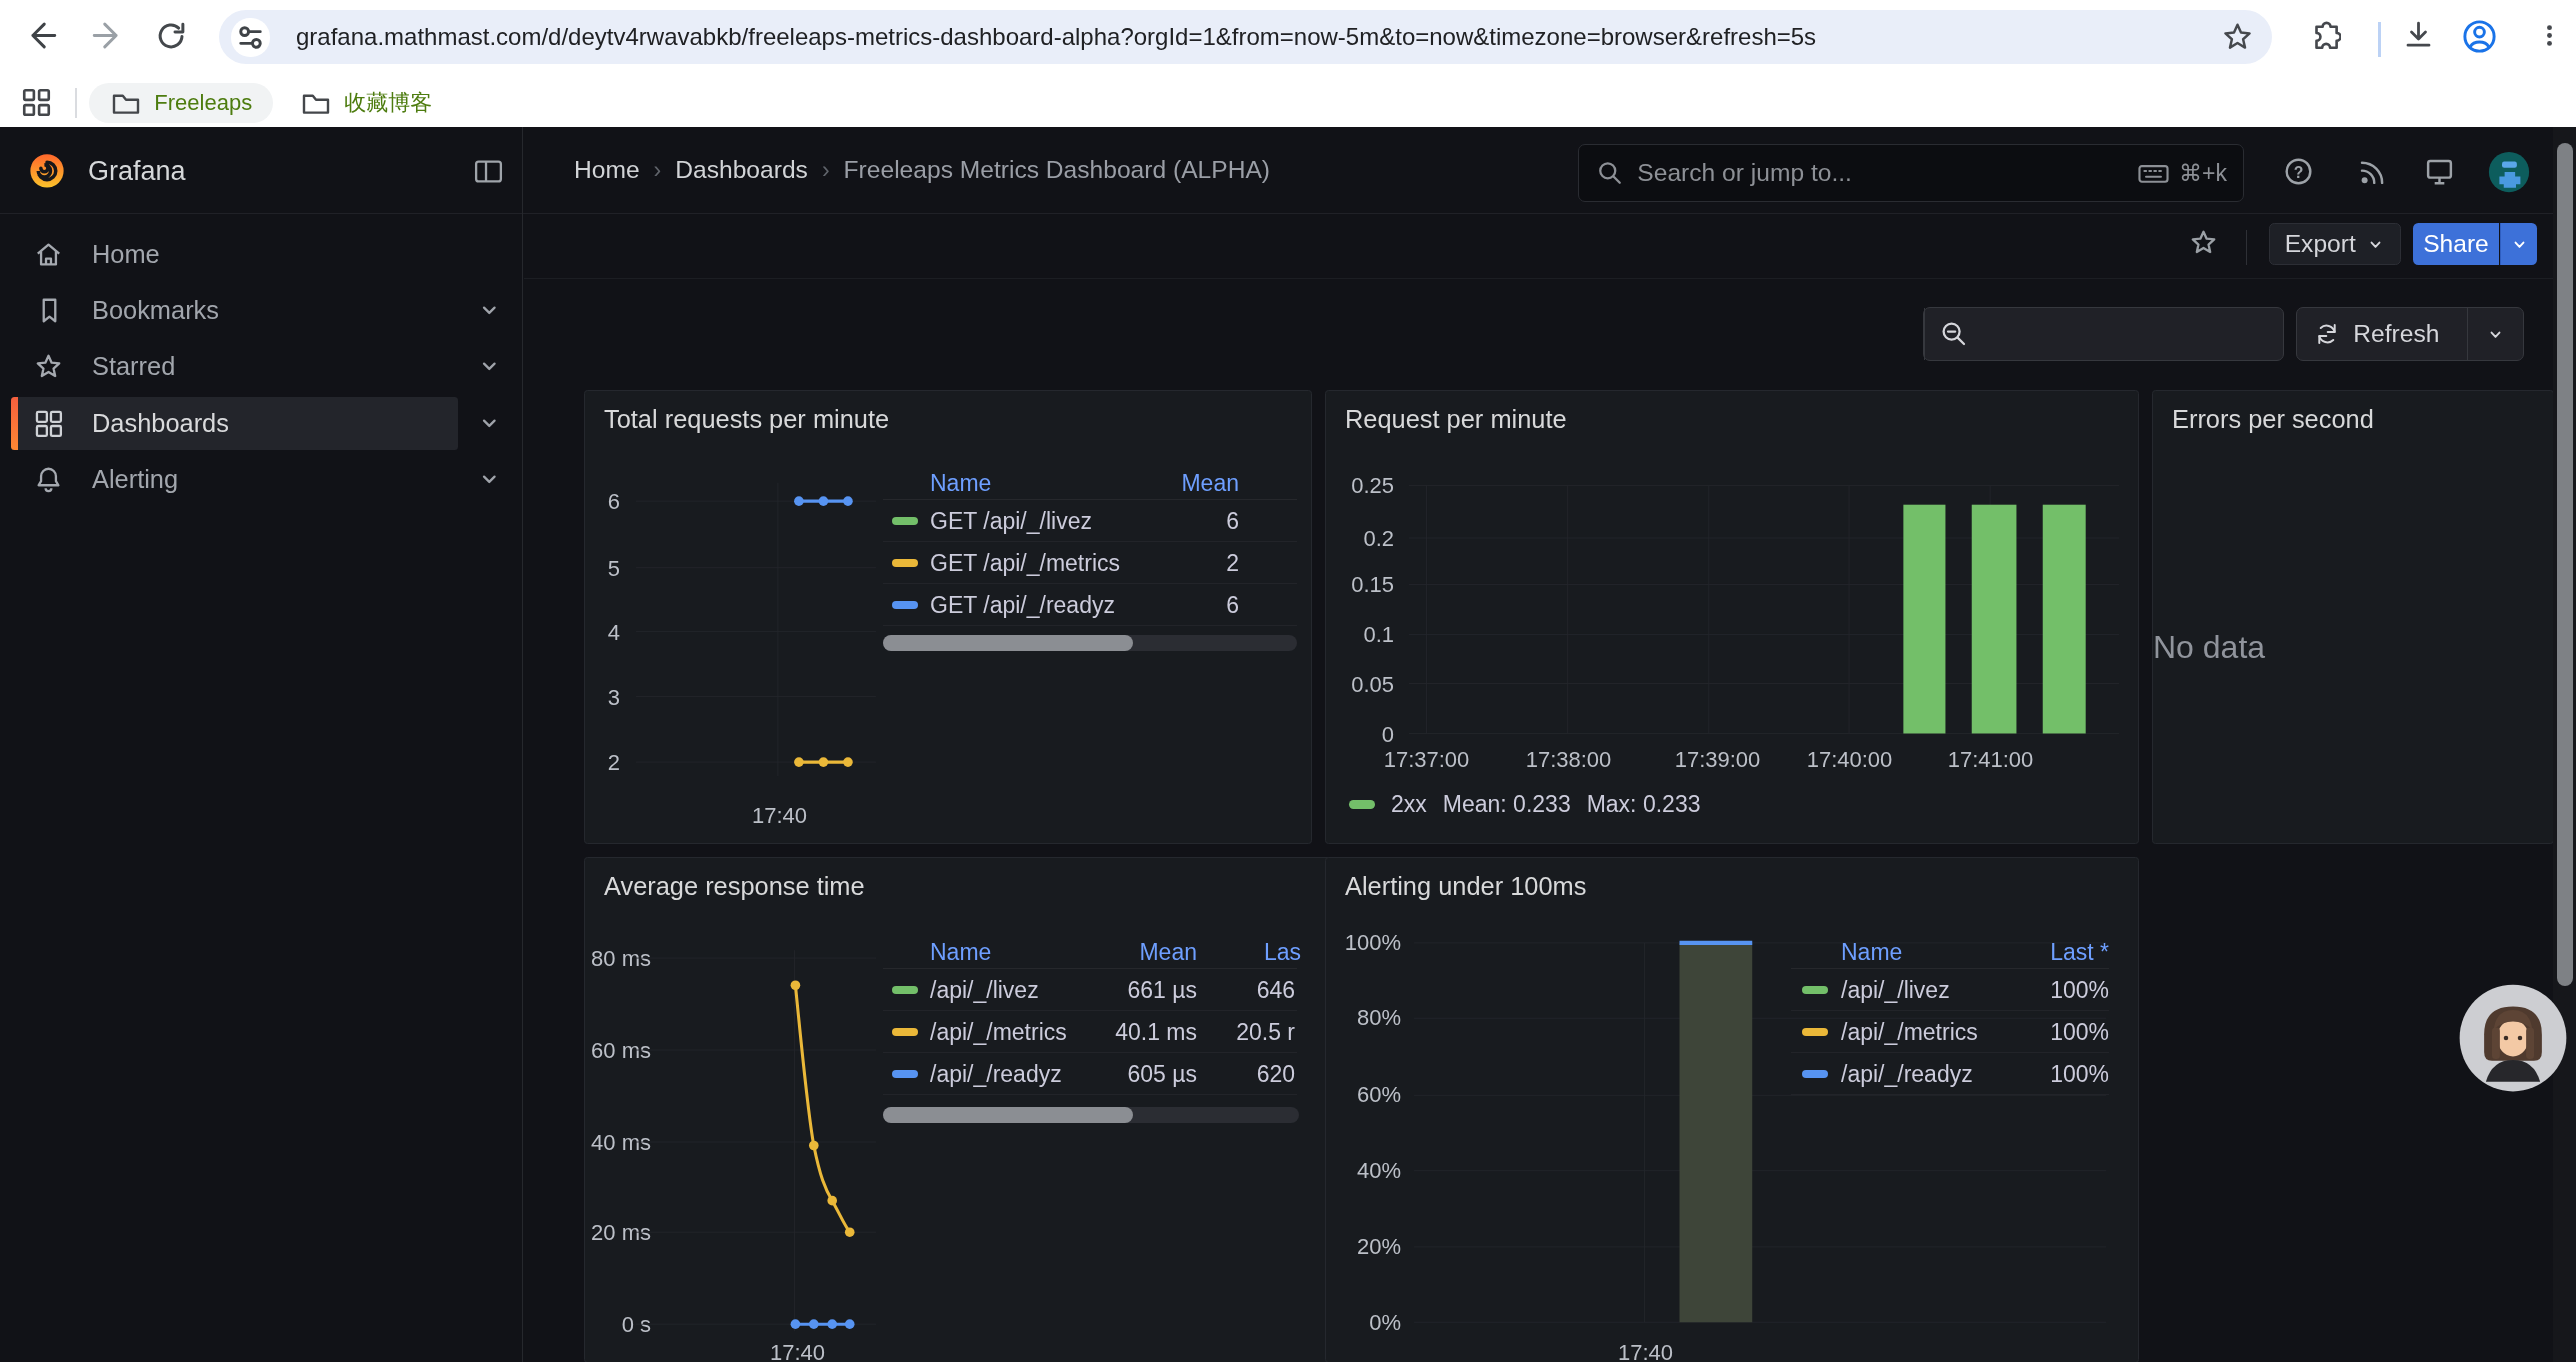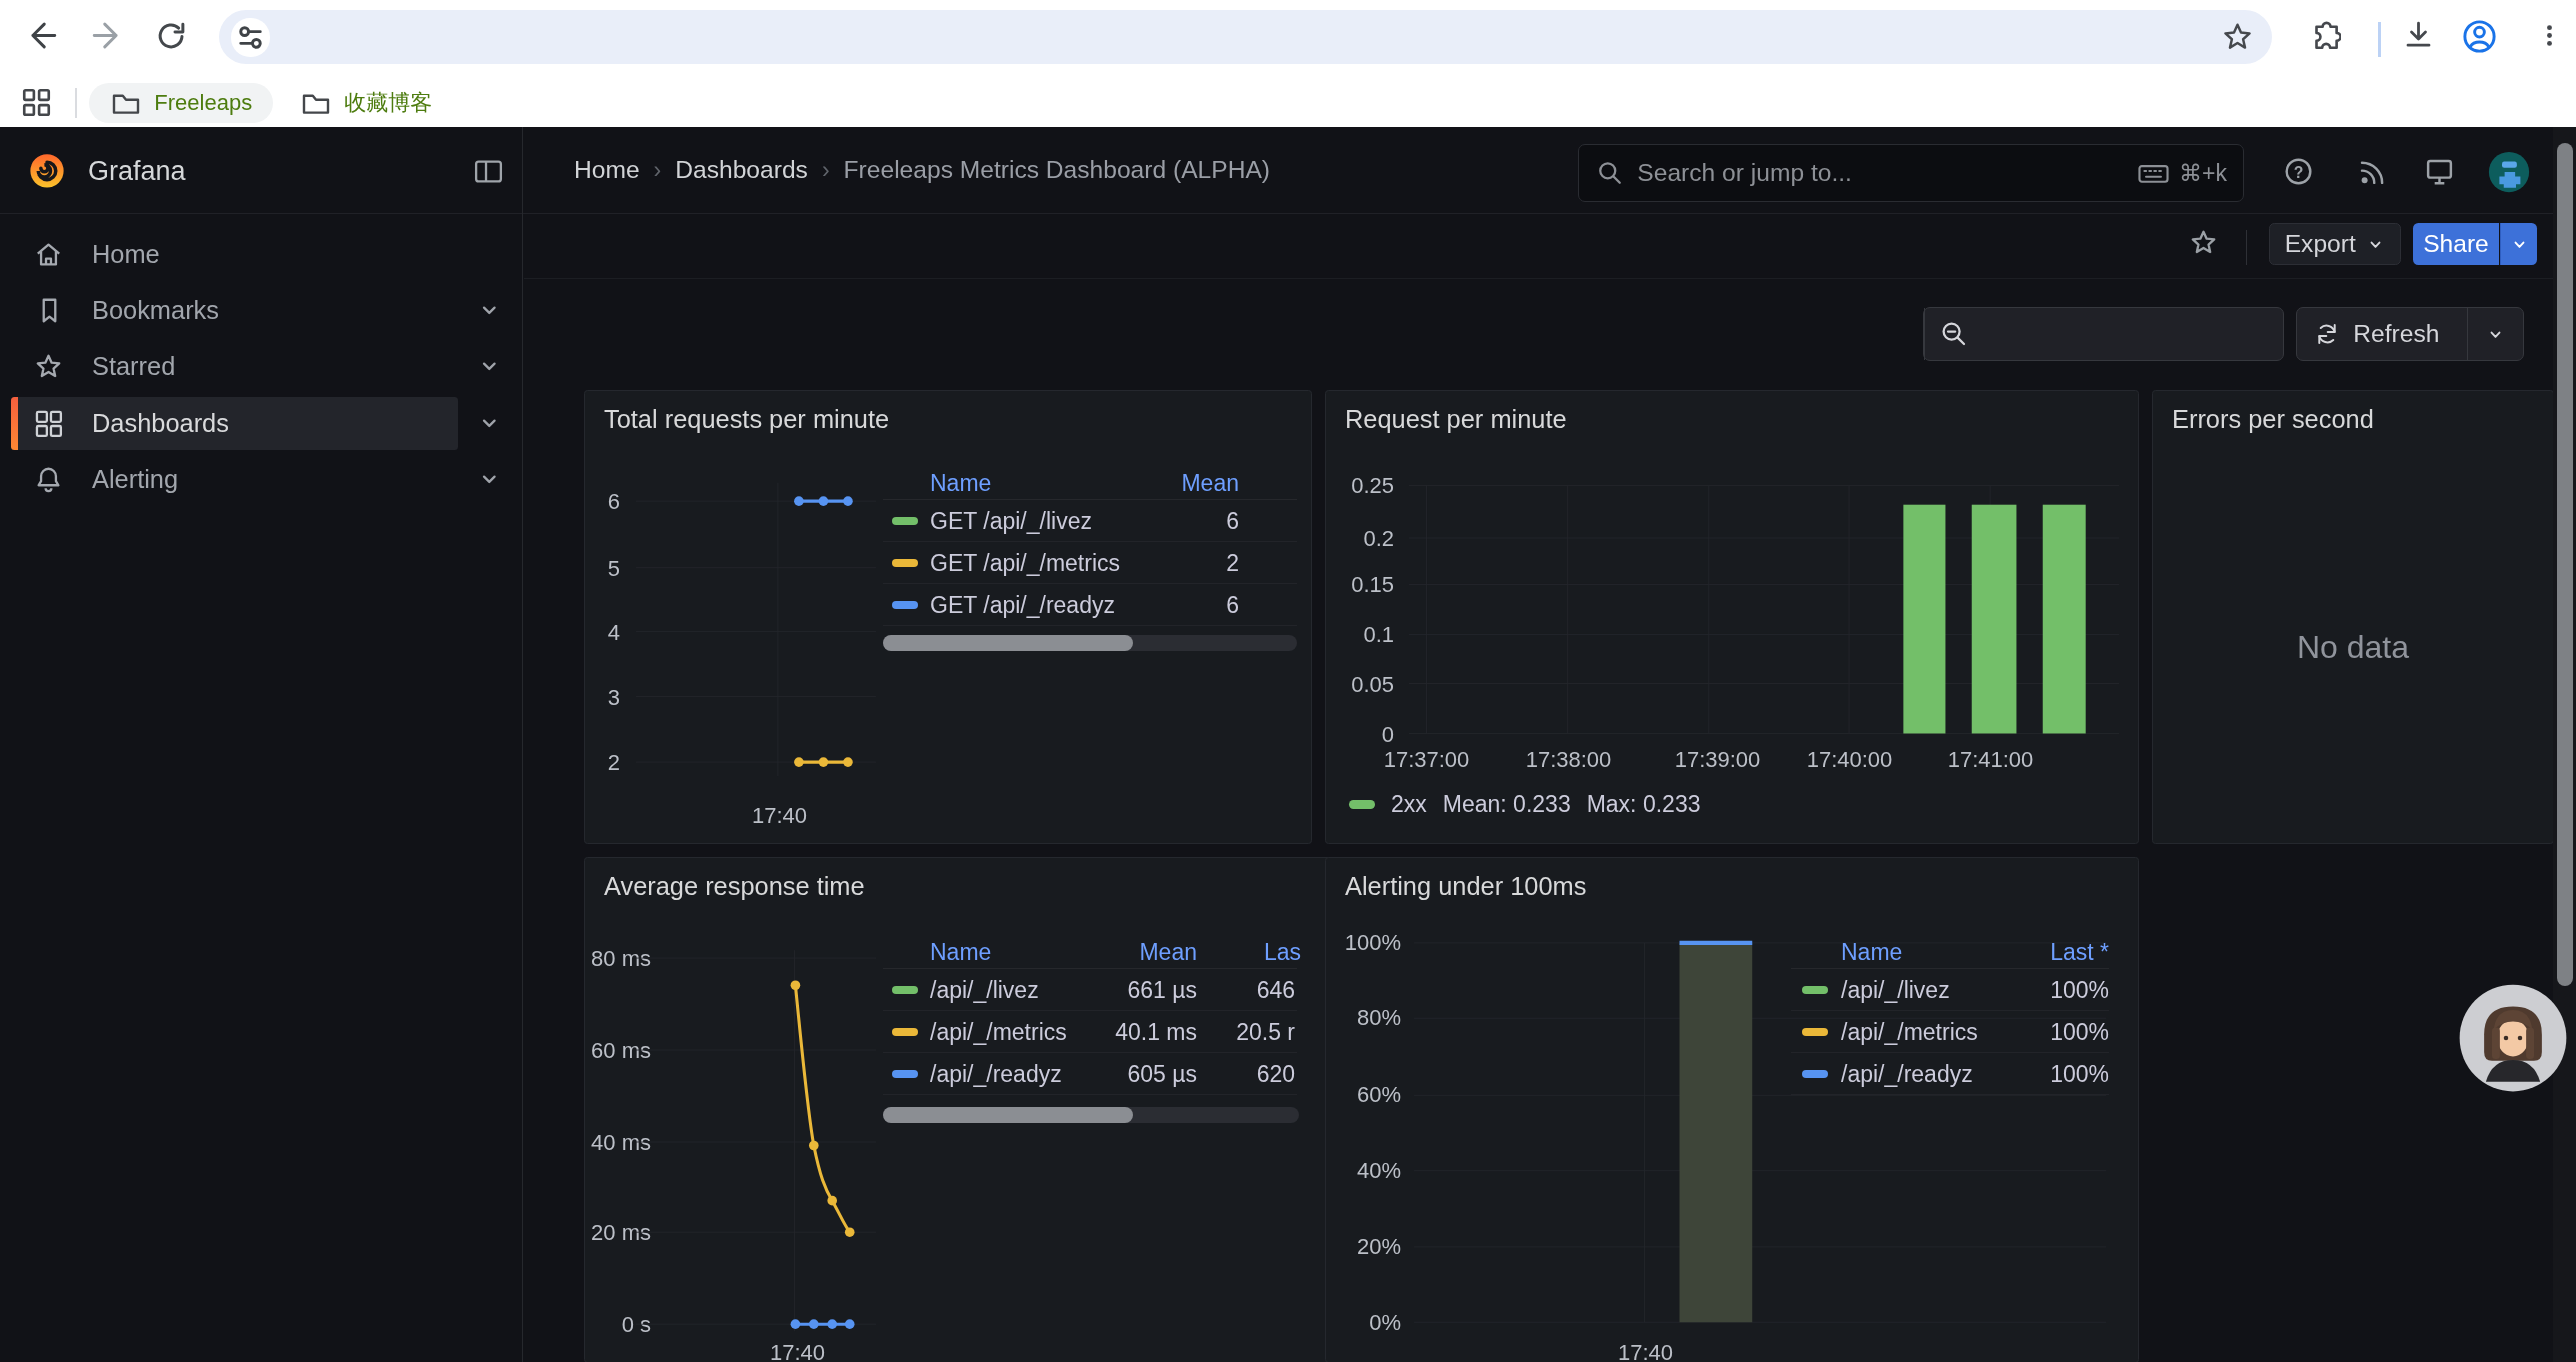--- a/index.html
+++ b/index.html
@@ -42,21 +42,21 @@
   .legend { position:absolute; }
   .lhead { position:relative; height:30px; border-bottom:0.9px solid #26282c; }
   .lhead span { position:absolute; top:0; line-height:26px; font-size:23px; font-weight:500; color:#6e9fff; }
   .lrow { position:relative; height:42px; border-bottom:0.9px solid #222429; }
   .lrow .nm { position:absolute; left:47px; line-height:42px; font-size:23px; color:#ccccdc; white-space:nowrap; }
   .lrow .val { position:absolute; line-height:42px; font-size:23px; color:#ccccdc; text-align:right; white-space:nowrap; }
   .sw { position:absolute; left:8.8px; top:16.7px; width:26px; height:8.8px; border-radius:4.4px; }
   .sw.green { background:#73bf69; } .sw.yellow { background:#eab839; } .sw.blue { background:#5794f2; }
   .hscroll { position:absolute; height:16px; background:#2b2d33; border-radius:8px; }
   .hthumb { position:absolute; left:0; top:0; height:16px; width:250px; background:#8b8e93; border-radius:8px; }
-  .nodata { position:absolute; left:0; right:0; text-align:center; font-size:32px; color:#90949c; }
+  .nodata { position:absolute; left:0; right:0; font-size:32px; color:#90949c; }
   .blegend { position:absolute; display:flex; align-items:center; gap:16px; font-size:23px; color:#ccccdc; }
   .blegend .sw2 { width:26px; height:8.8px; border-radius:4.4px; background:#73bf69; }
 
   .vscroll-track { position:absolute; left:2553px; top:127px; width:23px; height:1235px; background:#16171b; }
   .vscroll-thumb { position:absolute; left:2557px; top:143px; width:16px; height:843px; background:#7e8185; border-radius:8px; }
 </style>
 </head>
 <body>
 
 <div class="btoolbar">
@@ -78,20 +78,21 @@
   </span>
 
   <div class="urlpill">
     <span class="abs" style="left:12.3px;top:8px;width:39px;height:39px;border-radius:19px;background:#ffffff">
       <svg width="39" height="39" viewBox="0 0 40 40" fill="none" stroke="#3f4347" stroke-width="3" stroke-linecap="round">
           <path d="M19 14 h11 M10 26 h11"></path>
           <circle cx="14" cy="14" r="4"></circle>
           <circle cx="26" cy="26" r="4"></circle>
         </svg>
     </span>
+    <span class="urltext">grafana.mathmast.com/d/deytv4rwavabkb/freeleaps-metrics-dashboard-alpha?orgId=1&amp;from=now-5m&amp;to=now&amp;timezone=browser&amp;refresh=5s</span>
     <span class="abs" style="right:17.5px;top:9.6px">
       <svg width="35" height="35" viewBox="0 0 40 40" fill="none" stroke="#45484d" stroke-width="2.8" stroke-linejoin="round">
           <path d="M20 6.5 l4 9 9.8 1 -7.4 6.6 2.2 9.6 -8.6 -5.2 -8.6 5.2 2.2 -9.6 -7.4 -6.6 9.8 -1 z"></path>
         </svg>
     </span>
   </div>
 
   <span class="abs" style="left:2306px;top:18.4px">
     <svg width="35" height="35" viewBox="0 0 40 40" fill="none" stroke="#45484d" stroke-width="3" stroke-linejoin="round">
         <path d="M12 10 h7 a4.5 4.5 0 0 1 9 0 h7 v7 a4.5 4.5 0 0 1 0 9 v8 h-7.5 a4.5 4.5 0 0 0 -9 0 H12 v-8 a4.5 4.5 0 0 0 0 -9 z"></path>

